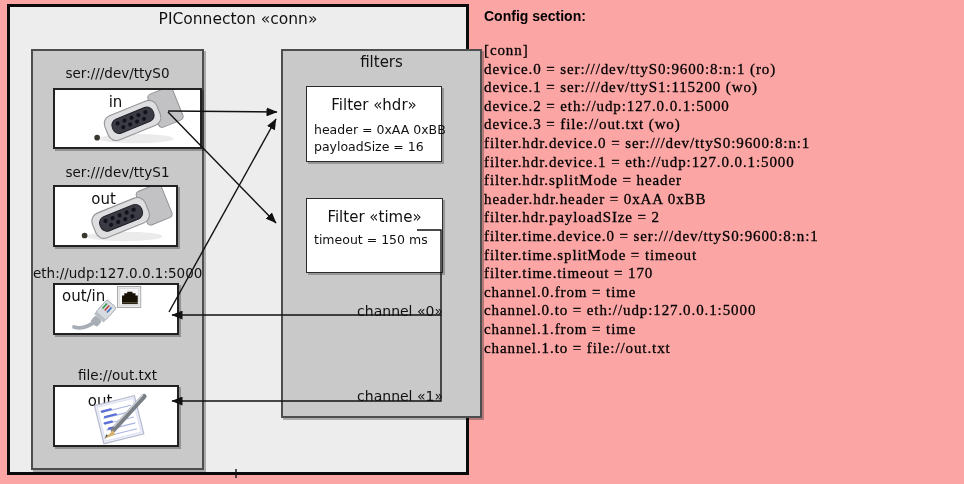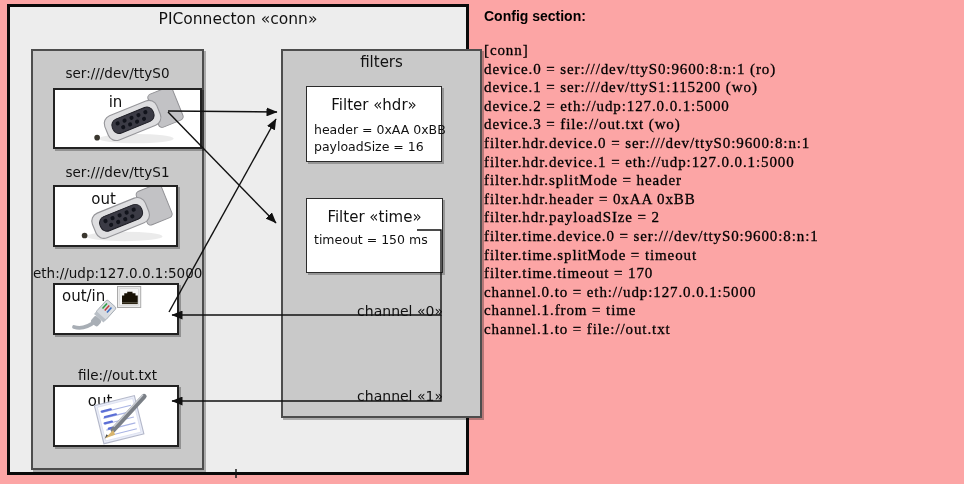--- a/index.html
+++ b/index.html
@@ -210,24 +210,25 @@
     <div class="config-heading">Config section:</div>
     <div class="config-lines">
       <div class="cfg-line">[conn]</div>
       <div class="cfg-line">device.0 = ser:///dev/ttyS0:9600:8:n:1 (ro)</div>
       <div class="cfg-line">device.1 = ser:///dev/ttyS1:115200 (wo)</div>
       <div class="cfg-line">device.2 = eth://udp:127.0.0.1:5000</div>
       <div class="cfg-line">device.3 = file://out.txt (wo)</div>
       <div class="cfg-line">filter.hdr.device.0 = ser:///dev/ttyS0:9600:8:n:1</div>
       <div class="cfg-line">filter.hdr.device.1 = eth://udp:127.0.0.1:5000</div>
       <div class="cfg-line">filter.hdr.splitMode = header</div>
-      <div class="cfg-line">filter.hdr.header = 0xAA 0xBB</div>
+      <div class="cfg-line">header.hdr.header = 0xAA 0xBB</div>
       <div class="cfg-line">filter.hdr.payloadSIze = 2</div>
       <div class="cfg-line">filter.time.device.0 = ser:///dev/ttyS0:9600:8:n:1</div>
       <div class="cfg-line">filter.time.splitMode = timeout</div>
       <div class="cfg-line">filter.time.timeout = 170</div>
+      <div class="cfg-line">channel.0.from = time</div>
       <div class="cfg-line">channel.0.to = eth://udp:127.0.0.1:5000</div>
       <div class="cfg-line">channel.1.from = time</div>
       <div class="cfg-line">channel.1.to = file://out.txt</div>
     </div>
   </div>
 
 </div>
 
 </body></html>

